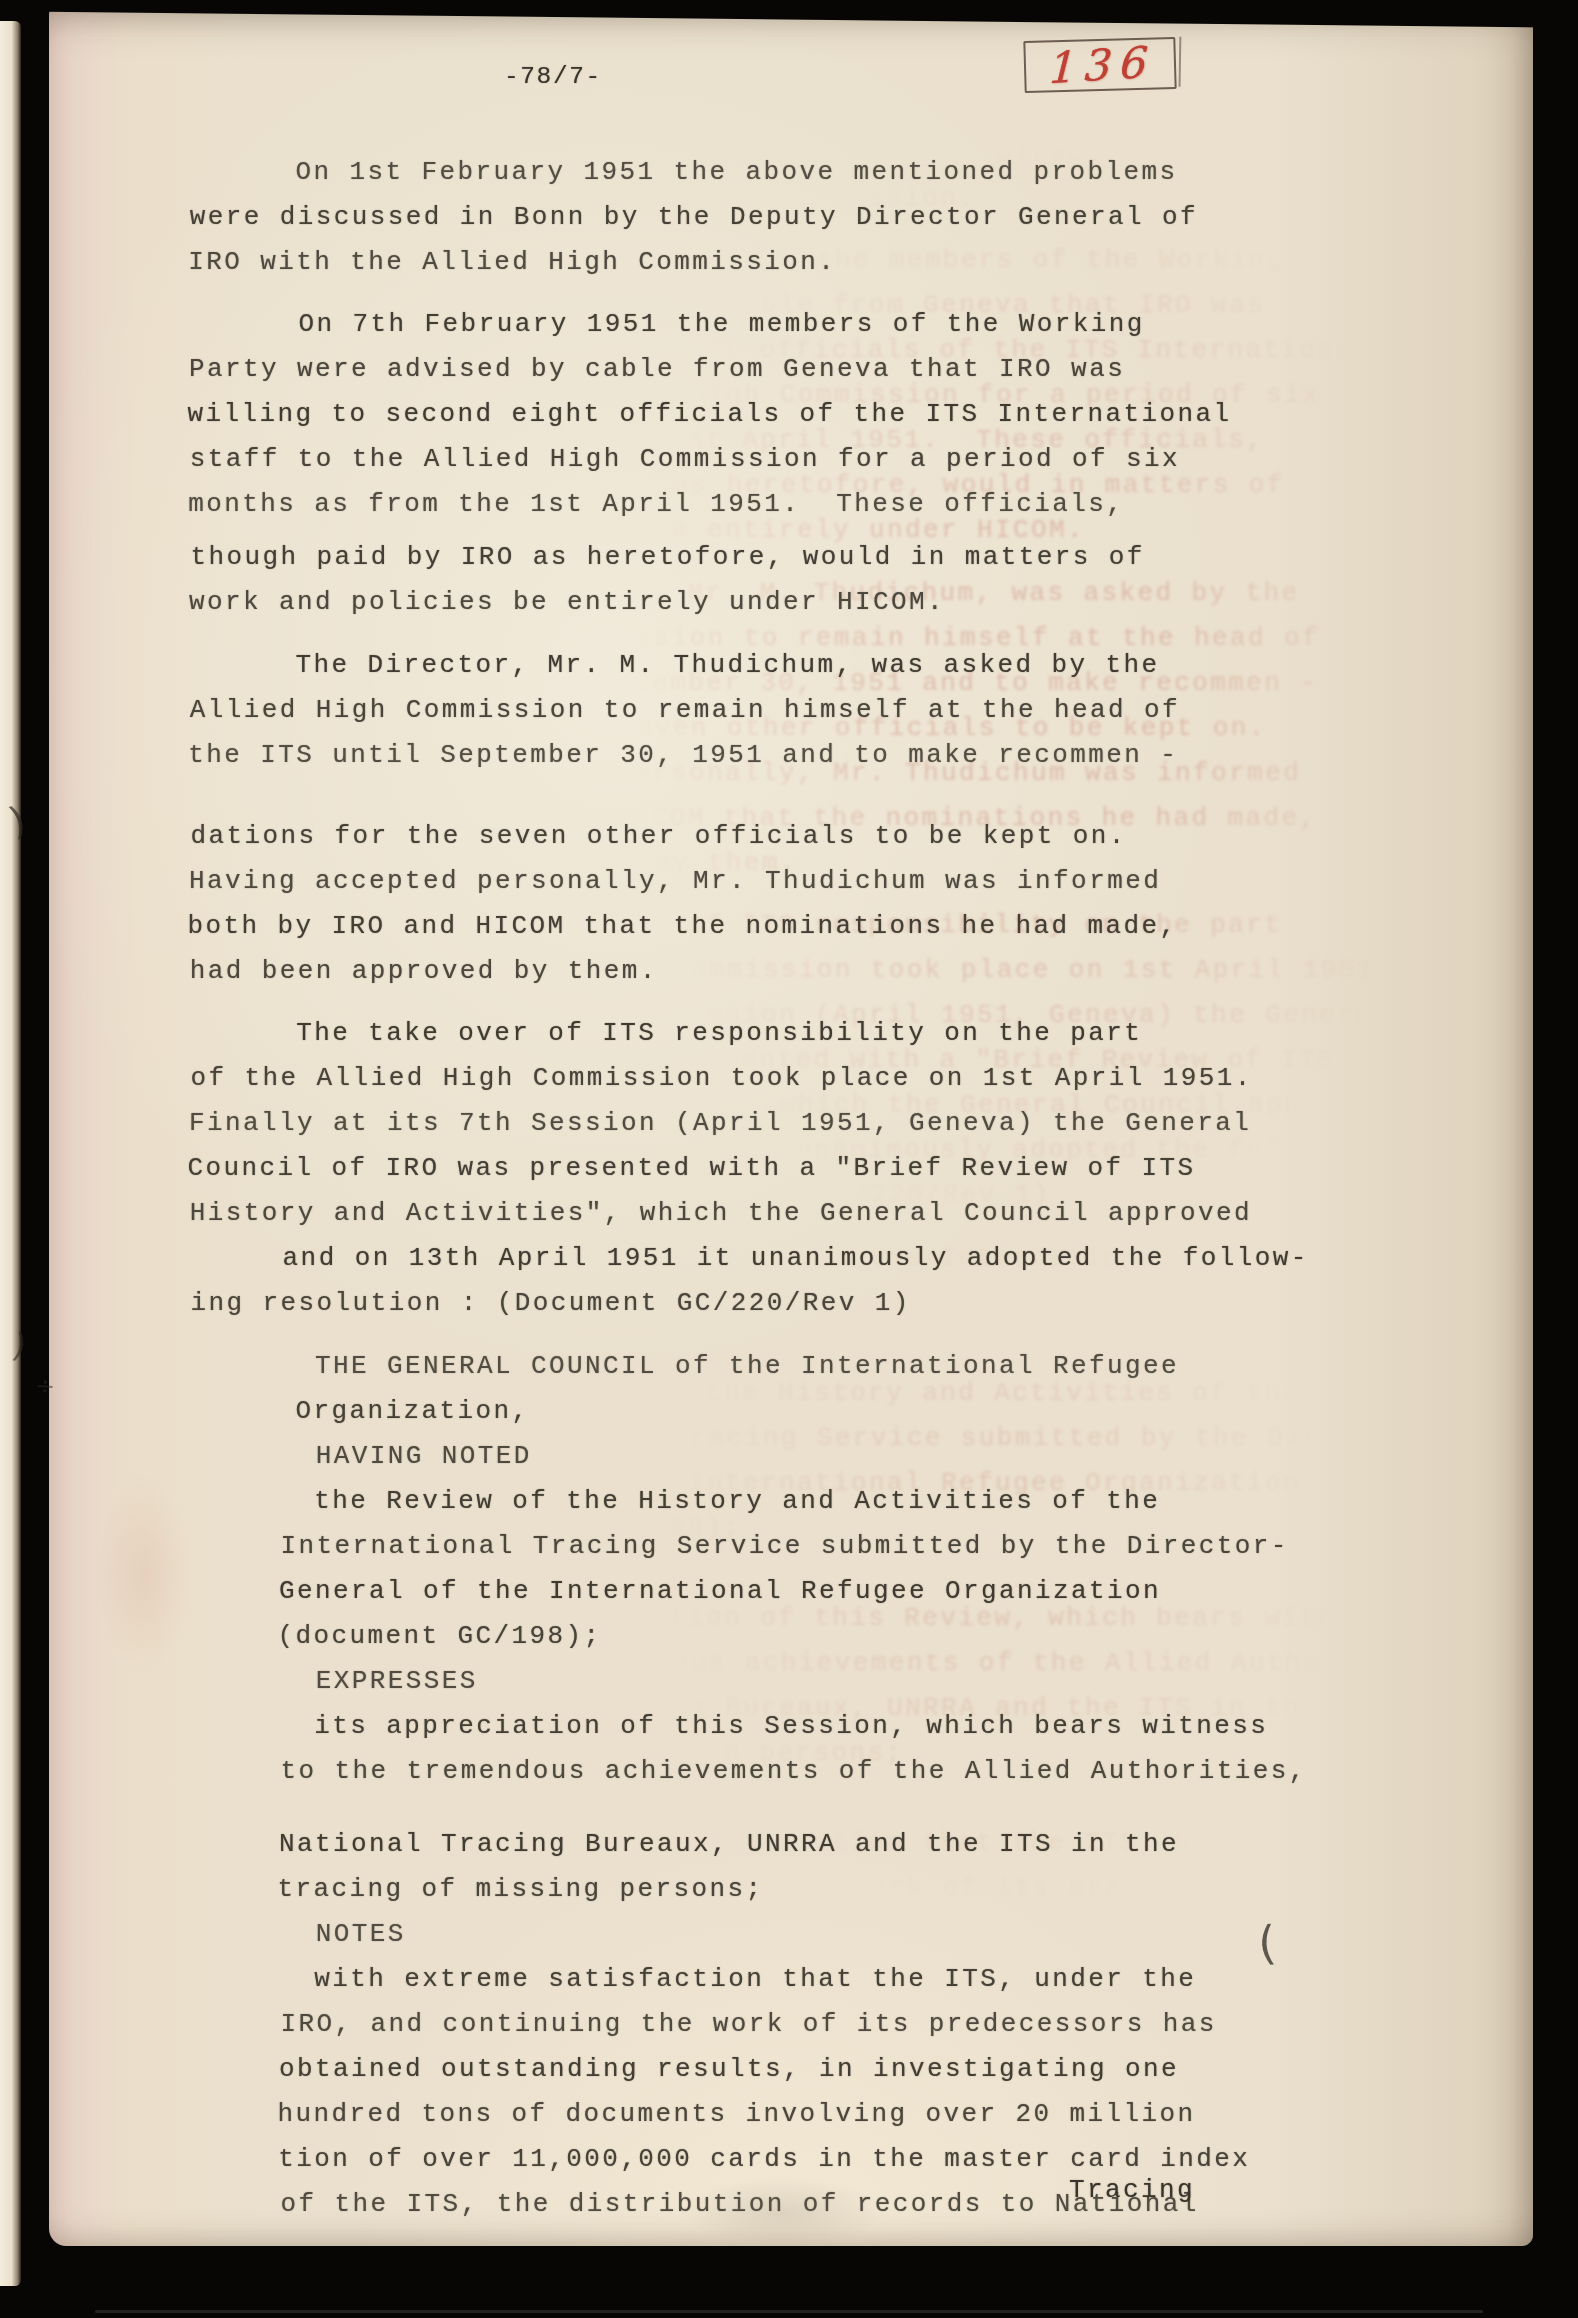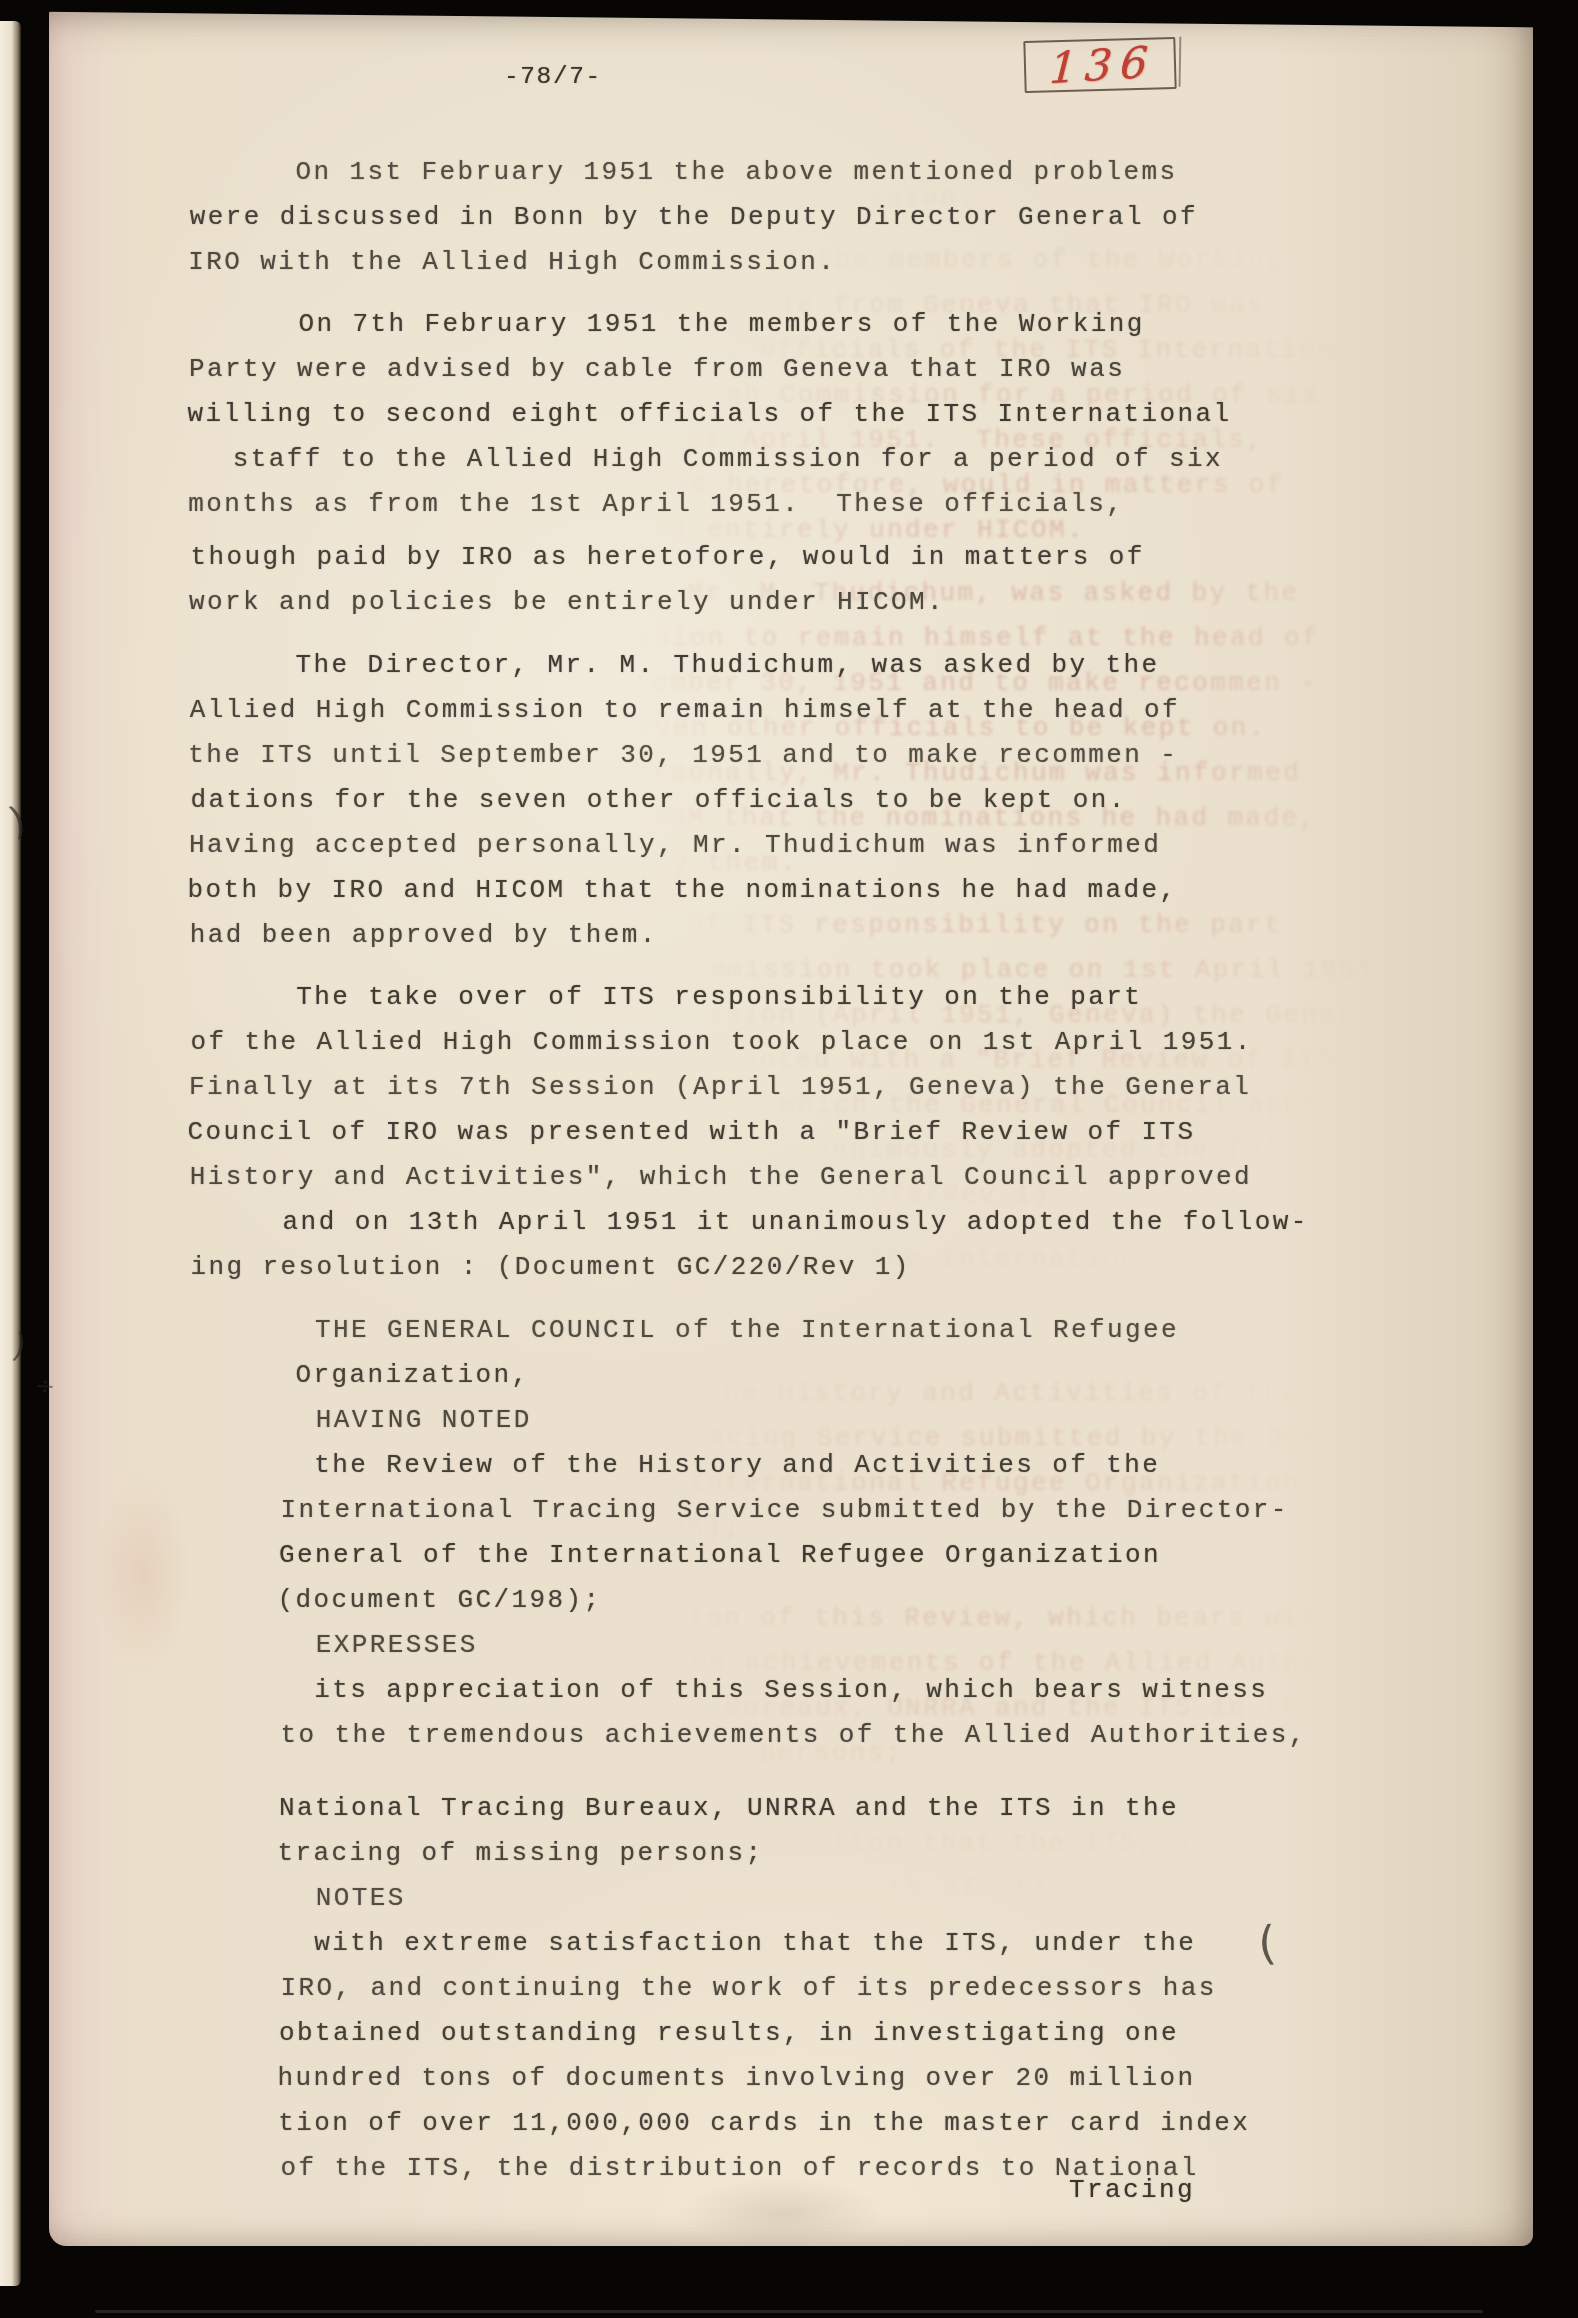--- a/index.html
+++ b/index.html
@@ -128,28 +128,28 @@
       <span class="stamp-num">136</span>
     </div>
 
     <div class="body-text">
         <div class="line" style="padding-left: 108px; opacity: 0.86; transform: translateX(-1.6px); margin-top: 35px;">On 1st February 1951 the above mentioned problems</div>
         <div class="line" style="padding-left: 0px; opacity: 0.93; transform: translateX(0.8px);">were discussed in Bonn by the Deputy Director General of</div>
         <div class="line" style="padding-left: 0px; opacity: 0.88; transform: translateX(-0.8px);">IRO with the Allied High Commission.</div>
         <div class="line para" style="padding-left: 108px; opacity: 0.95; transform: translateX(1.6px);">On 7th February 1951 the members of the Working</div>
         <div class="line" style="padding-left: 0px; opacity: 0.9; transform: translateX(0px);">Party were advised by cable from Geneva that IRO was</div>
         <div class="line" style="padding-left: 0px; opacity: 0.97; transform: translateX(-1.6px);">willing to second eight officials of the ITS International</div>
-        <div class="line" style="padding-left: 0px; opacity: 0.92; transform: translateX(0.8px); margin-left: 43px;">staff to the Allied High Commission for a period of six</div>
+        <div class="line" style="padding-left: 0px; opacity: 0.92; transform: translateX(0.8px);">staff to the Allied High Commission for a period of six</div>
         <div class="line" style="padding-left: 0px; opacity: 0.87; transform: translateX(-0.8px);">months as from the 1st April 1951.  These officials,</div>
         <div class="line" style="padding-left: 0px; opacity: 0.94; transform: translateX(1.6px); margin-top: 8px;">though paid by IRO as heretofore, would in matters of</div>
         <div class="line" style="padding-left: 0px; opacity: 0.89; transform: translateX(0px);">work and policies be entirely under HICOM.</div>
         <div class="line para" style="padding-left: 108px; opacity: 0.96; transform: translateX(-1.6px);">The Director, Mr. M. Thudichum, was asked by the</div>
         <div class="line" style="padding-left: 0px; opacity: 0.91; transform: translateX(0.8px);">Allied High Commission to remain himself at the head of</div>
         <div class="line" style="padding-left: 0px; opacity: 0.86; transform: translateX(-0.8px);">the ITS until September 30, 1951 and to make recommen -</div>
-        <div class="line" style="padding-left: 0px; opacity: 0.93; transform: translateX(1.6px);">dations for the seven other officials to be kept on.</div>
+        <div class="line" style="padding-left: 0px; opacity: 0.93; transform: translateX(1.6px); margin-top: 36px;">dations for the seven other officials to be kept on.</div>
         <div class="line" style="padding-left: 0px; opacity: 0.88; transform: translateX(0px);">Having accepted personally, Mr. Thudichum was informed</div>
         <div class="line" style="padding-left: 0px; opacity: 0.95; transform: translateX(-1.6px);">both by IRO and HICOM that the nominations he had made,</div>
         <div class="line" style="padding-left: 0px; opacity: 0.9; transform: translateX(0.8px);">had been approved by them.</div>
         <div class="line para" style="padding-left: 108px; opacity: 0.97; transform: translateX(-0.8px);">The take over of ITS responsibility on the part</div>
         <div class="line" style="padding-left: 0px; opacity: 0.92; transform: translateX(1.6px);">of the Allied High Commission took place on 1st April 1951.</div>
         <div class="line" style="padding-left: 0px; opacity: 0.87; transform: translateX(0px);">Finally at its 7th Session (April 1951, Geneva) the General</div>
         <div class="line" style="padding-left: 0px; opacity: 0.94; transform: translateX(-1.6px);">Council of IRO was presented with a "Brief Review of ITS</div>
         <div class="line" style="padding-left: 0px; opacity: 0.89; transform: translateX(0.8px);">History and Activities", which the General Council approved</div>
         <div class="line" style="padding-left: 0px; opacity: 0.96; transform: translateX(-0.8px); text-align: center;">and on 13th April 1951 it unanimously adopted the follow-</div>
         <div class="line" style="padding-left: 0px; opacity: 0.91; transform: translateX(1.6px);">ing resolution : (Document GC/220/Rev 1)</div>

